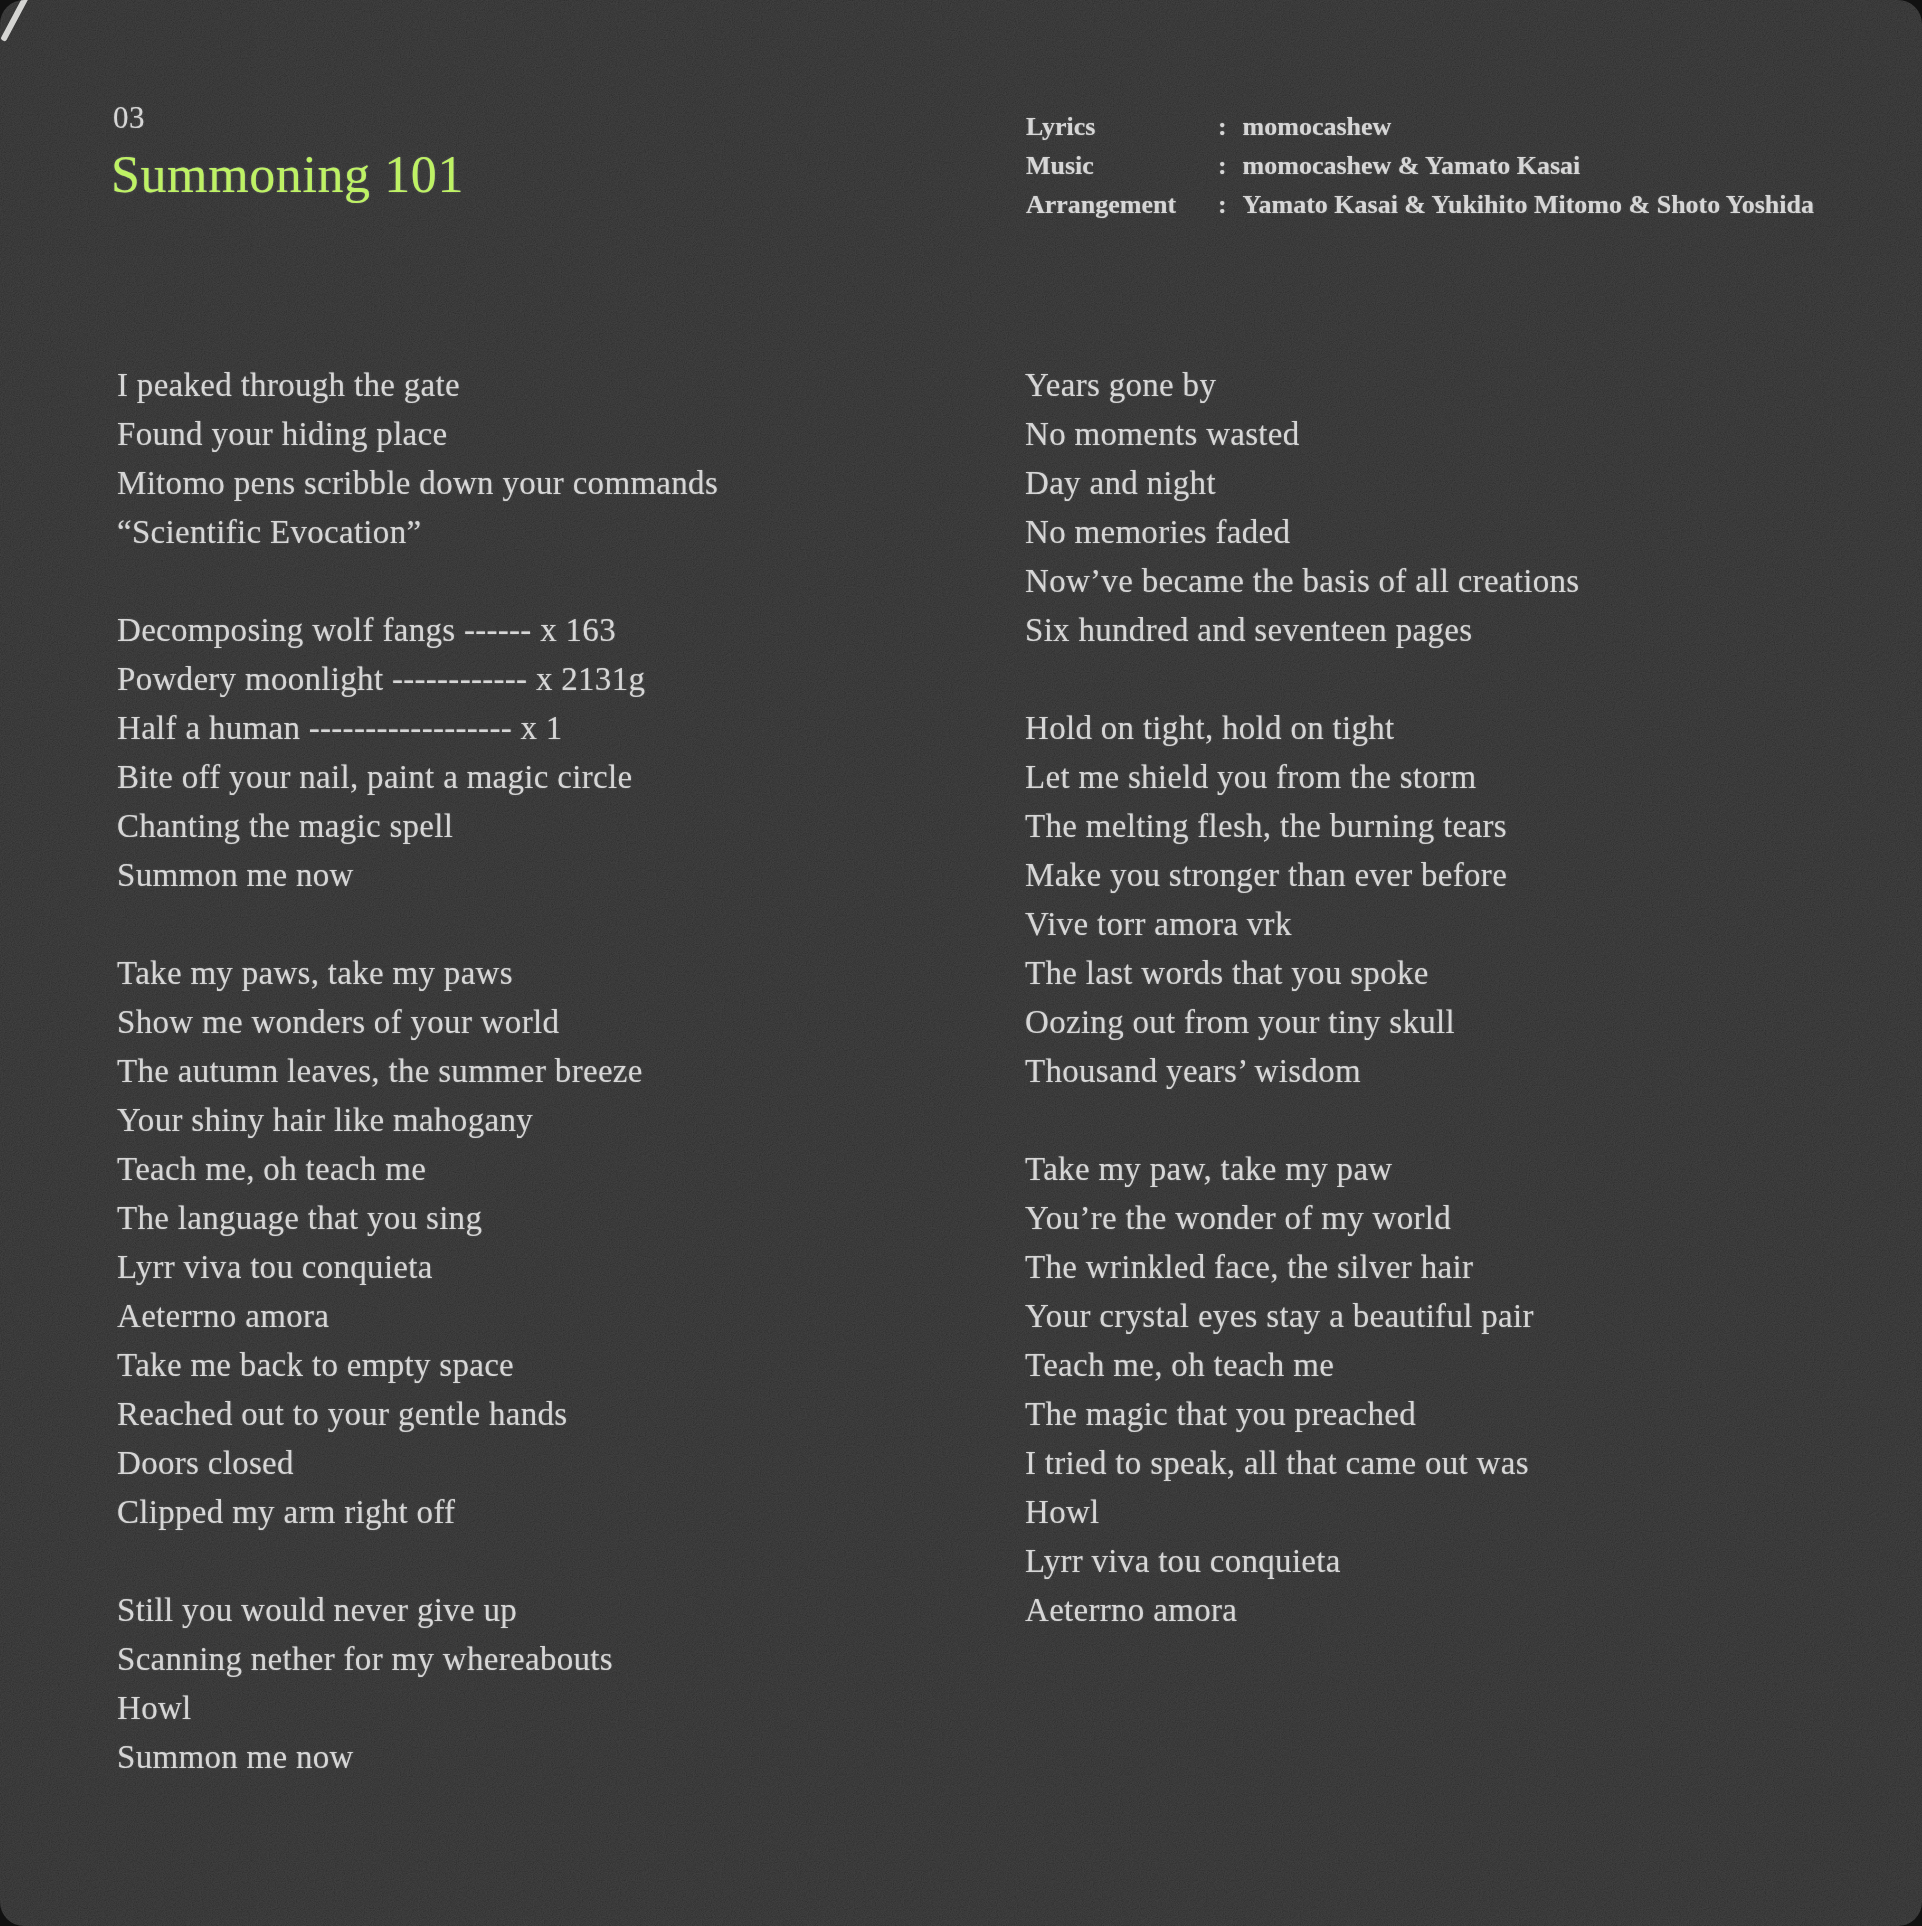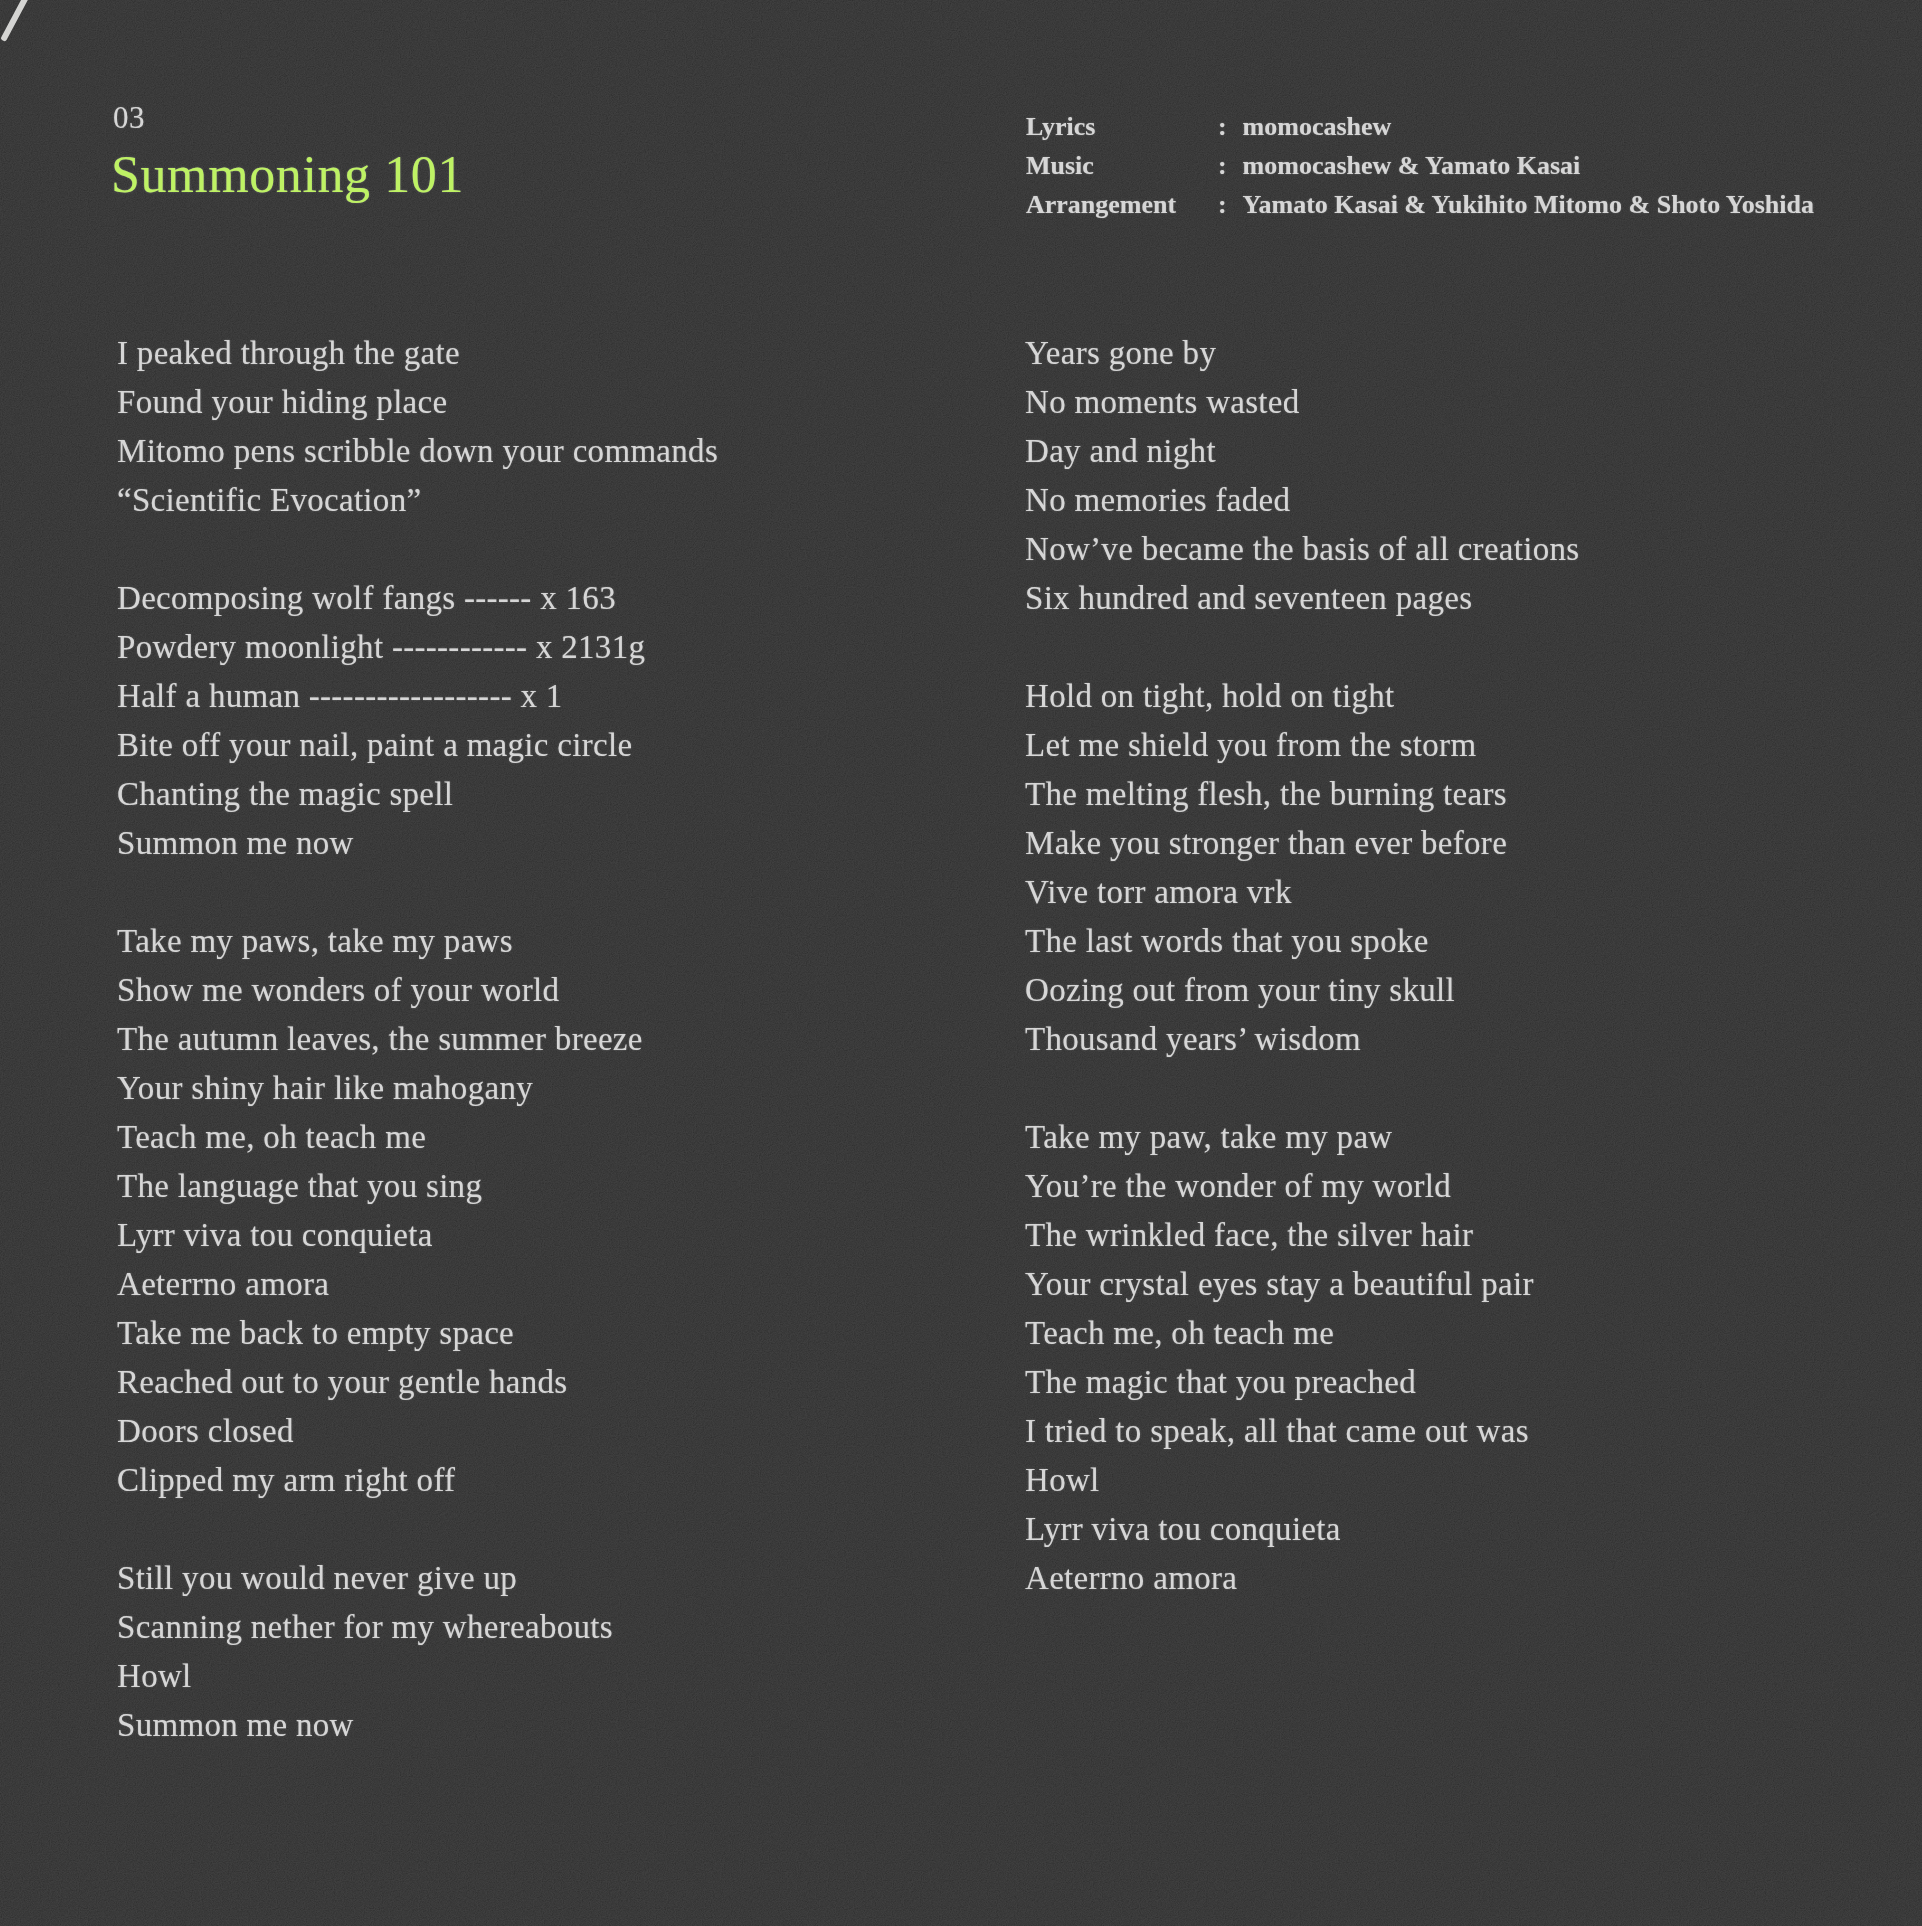--- a/index.html
+++ b/index.html
@@ -8,20 +8,21 @@
     background: #111;
   }
   .page {
     position: relative;
     width: 1922px;
     height: 1926px;
     background: #242424;
     overflow: hidden;
     font-family: "Liberation Serif", "DejaVu Serif", serif;
     color: #d6d6d6;
+    border-radius: 24px;
   }
   
   .noise-layer {
     position: absolute;
     inset: 0;
     pointer-events: none;
     opacity: 0.12;
   }
   
   .scan-artifact {
@@ -72,21 +73,21 @@
   .credit-label { width: 192px; }
   .credit-colon { width: 24.6px; }
   .credit-value { }
   .lyrics-column {
     position: absolute;
     top: 329px;
     width: 892px;
   }
   .lyrics-column.left  { left: 117px; }
   .lyrics-column.right { left: 1025px; }
-  .stanza { margin-bottom: 49px; }
+  .stanza { margin-bottom: 49px; margin-top: 32px; }
   .stanza:last-child { margin-bottom: 0; }
   .lyric-line {
     height: 49px;
     line-height: 49px;
     font-size: 33px;
     white-space: nowrap;
     letter-spacing: 0.3px;
   }
 </style>
 </head>

